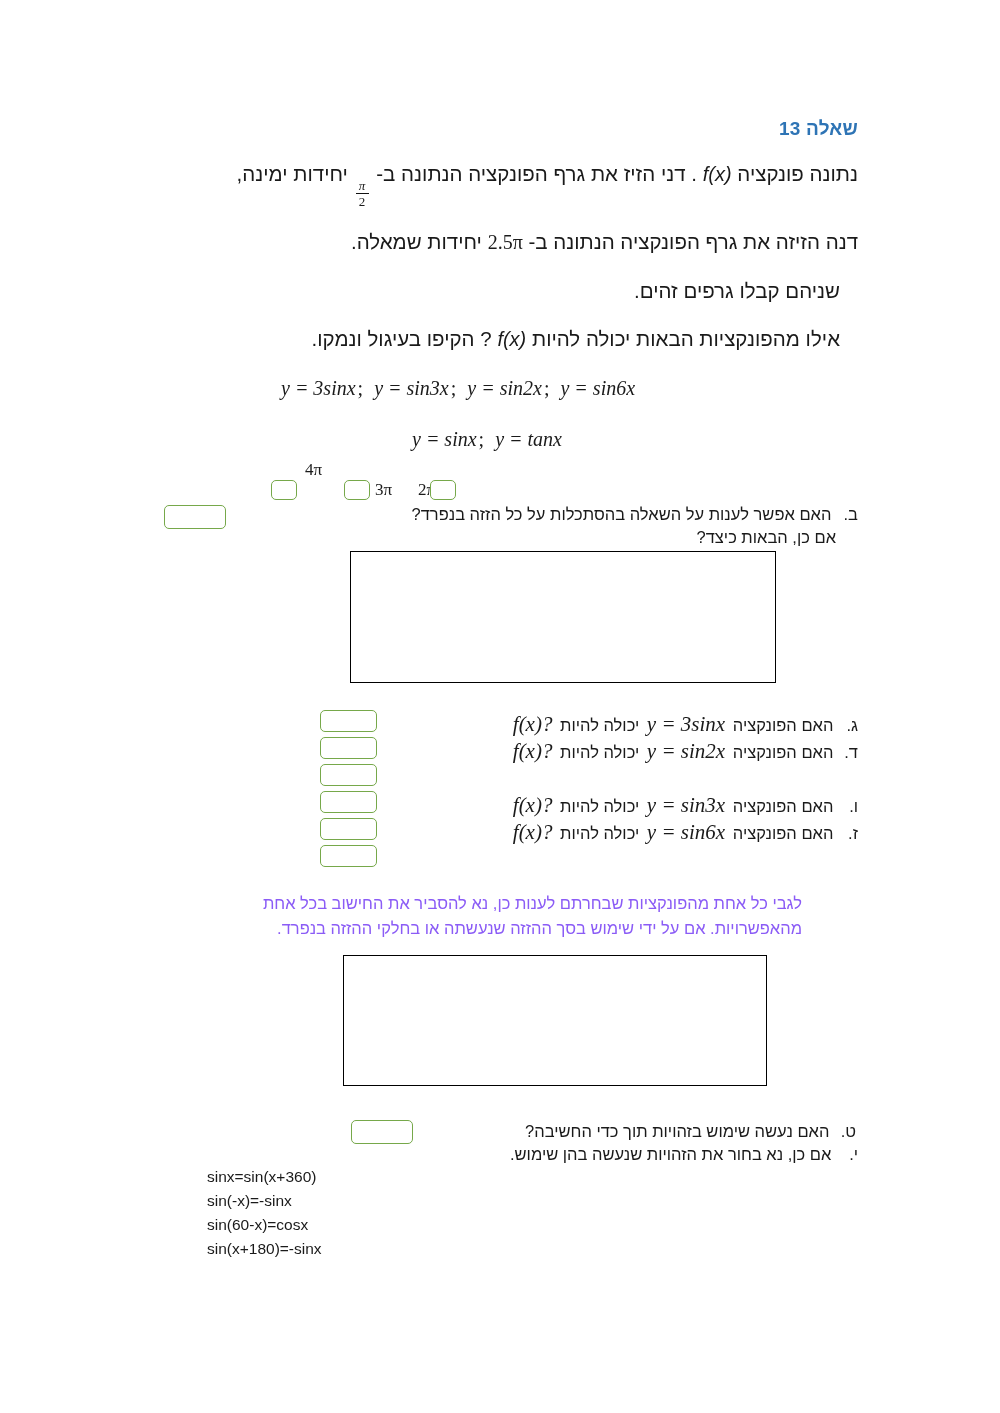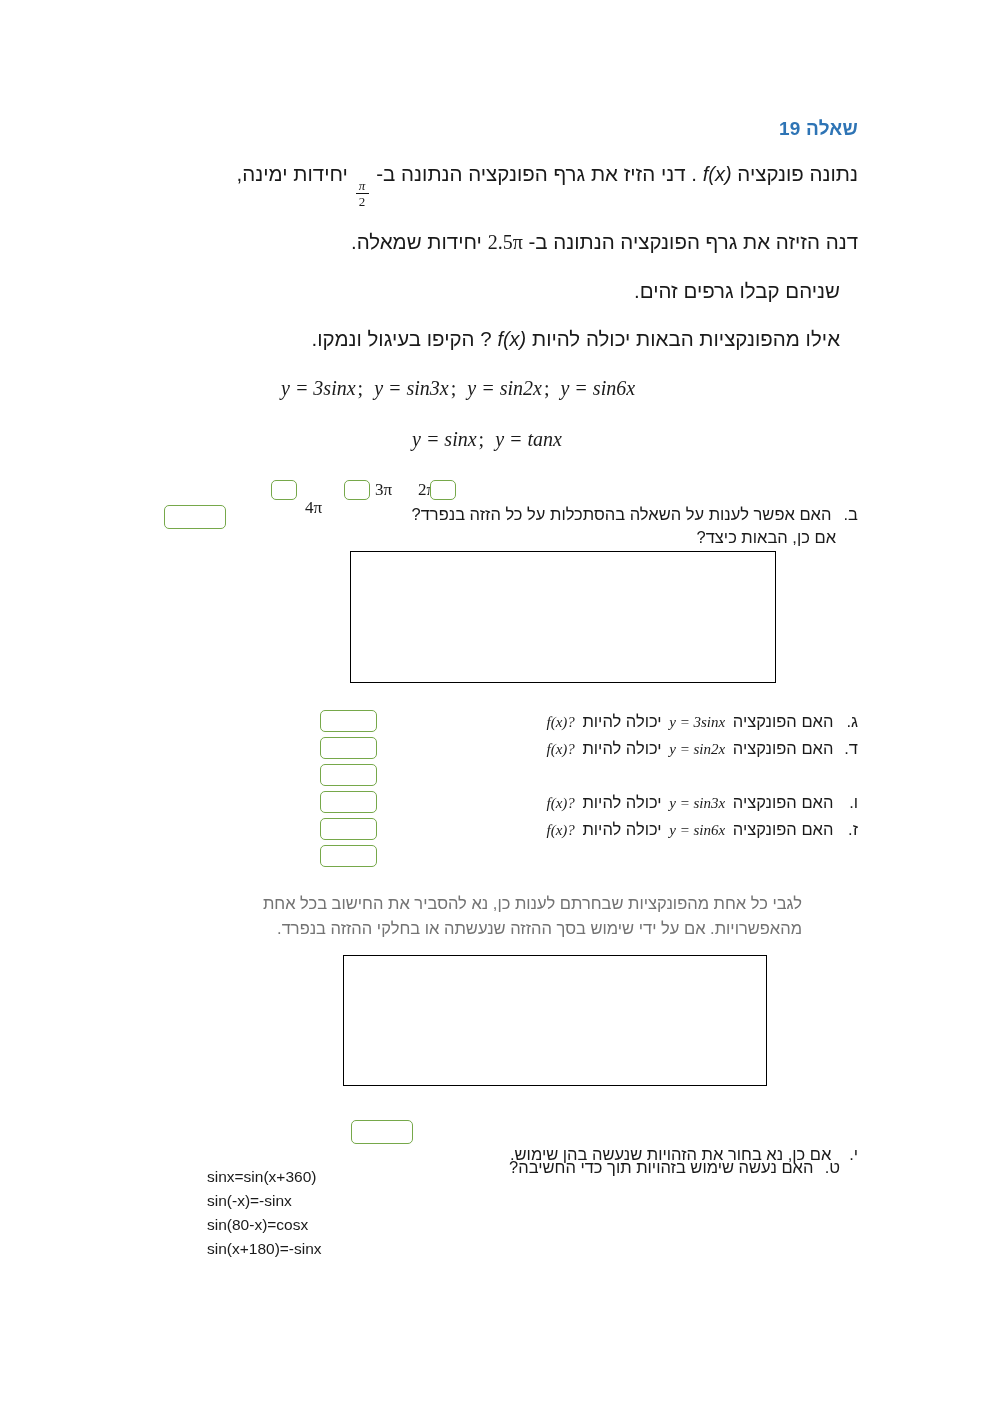--- a/index.html
+++ b/index.html
@@ -155,63 +155,63 @@
   }
   .fq .lbl {
     display: inline-block;
     width: 20px;
     text-align: right;
   }
   .fq .txt { display: inline-block; }
   .fq .eqn {
     font-family: "Liberation Serif", serif;
     font-style: italic;
-    font-size: 15px;
+    font-size: 21px;
     direction: ltr;
     display: inline-block;
     padding: 0 3px;
   }
   .fq .tail { direction: rtl; margin-top: 42px; }
 
   
   .explain {
     position: absolute;
     top: 891px;
     right: 198px;
     width: 600px;
     direction: rtl;
     text-align: right;
     font-size: 16.5px;
     line-height: 1.5;
-    color: #737373;
-  }
-
-  
-  .row-t  { top: 1120px; right: 160px; margin-top: 36px; }
+    color: #8b5cf6;
+  }
+
+  
+  .row-t  { top: 1120px; right: 144px; }
   .row-y  { top: 1143px; right: 142px; }
 
   
   .identities {
     position: absolute;
     top: 1165px;
     left: 207px;
     direction: ltr;
     text-align: left;
     font-size: 15.5px;
     line-height: 1.55;
     color: #1a1a1a;
   }
   .identities div { white-space: nowrap; }
 </style>
 </head>
 <body>
 
 <div class="page">
 
-  <div class="q-title">שאלה 19</div>
+  <div class="q-title">שאלה 13</div>
 
   <div class="intro intro-1">
     <span>נתונה פונקציה</span>
     <span class="mathit">f(x)</span>
     <span>.  דני הזיז את גרף הפונקציה הנתונה ב-</span>
     <span class="frac">
       <span class="num">π</span>
       <span class="bar"></span>
       <span class="den">2</span>
     </span>
@@ -241,21 +241,21 @@
 
   <div class="formula-row formula-row-2">
     <span>y = sinx</span><span class="sep">;</span>
     <span>y = tanx</span>
   </div>
 
   <div class="pi-label" style="top:480px; left:418px;">2π</div>
   <div class="gbox gbox-sm" style="top:480px; left:430px;"></div>
   <div class="pi-label" style="top:480px; left:375px;">3π</div>
   <div class="gbox gbox-sm" style="top:480px; left:344px;"></div>
-  <div class="pi-label" style="top:498px; left:305px;">4π</div>
+  <div class="pi-label" style="top:460px; left:305px;">4π</div>
   <div class="gbox gbox-sm" style="top:480px; left:271px;"></div>
 
   <div class="sub row-b">
     <span class="lbl">ב.</span>
     <span class="body">האם אפשר לענות על השאלה בהסתכלות על כל הזזה בנפרד?</span>
   </div>
   <div class="sub row-b2">אם כן, הבאות כיצד?</div>
   <div class="gbox gbox-lg" style="top:505px; left:164px;"></div>
 
   <div class="answer-box answer-box-1"></div>
@@ -311,17 +311,17 @@
   <div class="gbox gbox-lg" style="top:1120px; left:351px;"></div>
 
   <div class="sub row-y">
     <span class="lbl">י.</span>
     <span class="body">אם כן, נא בחור את הזהויות שנעשה בהן שימוש.</span>
   </div>
 
   <div class="identities">
     <div>sinx=sin(x+360)</div>
     <div>sin(-x)=-sinx</div>
-    <div>sin(80-x)=cosx</div>
+    <div>sin(60-x)=cosx</div>
     <div>sin(x+180)=-sinx</div>
   </div>
 
 </div>
 
 </body></html>

